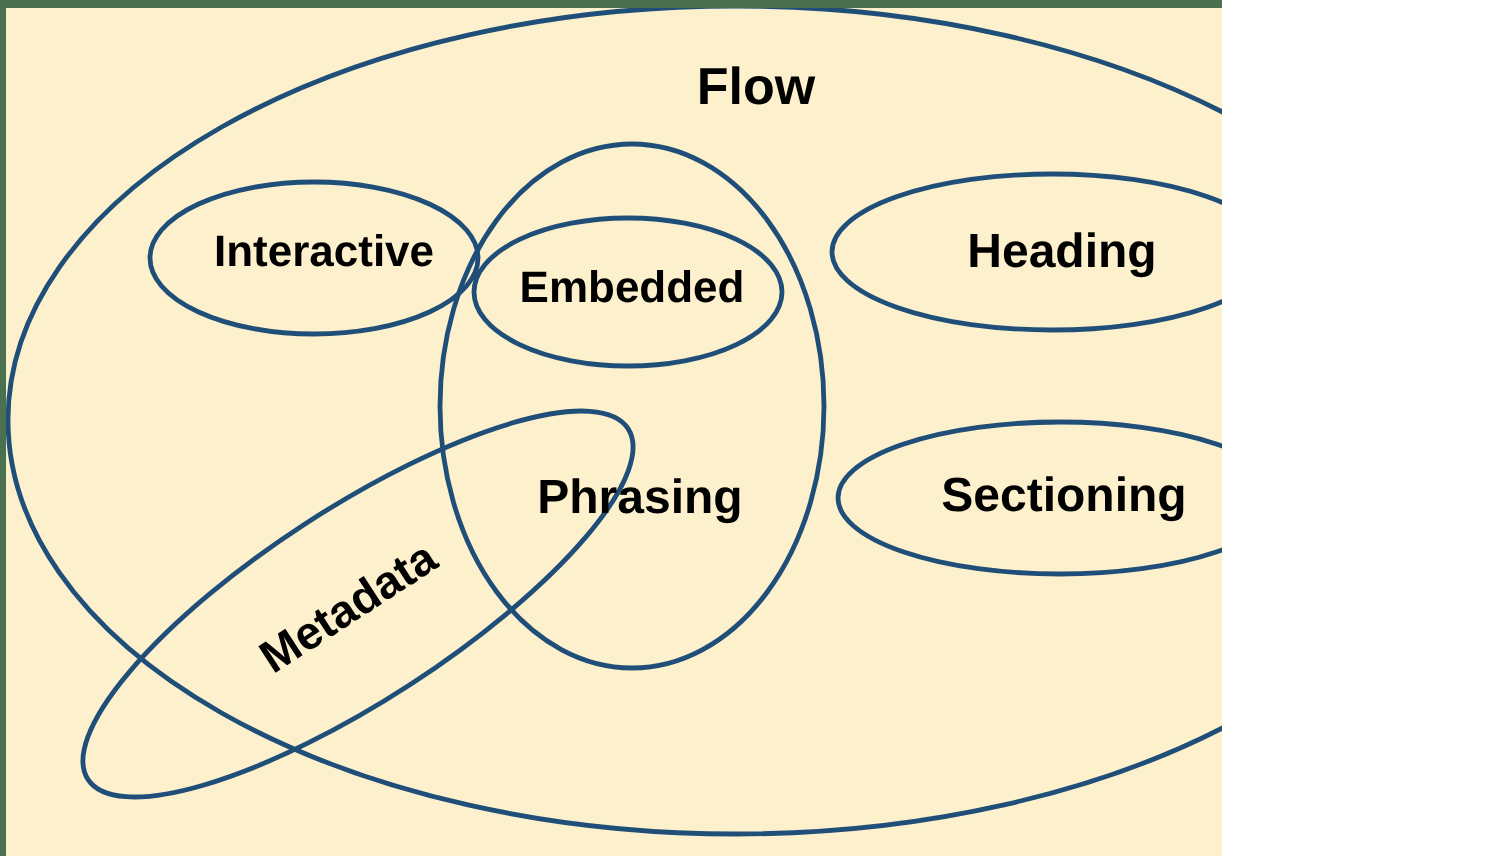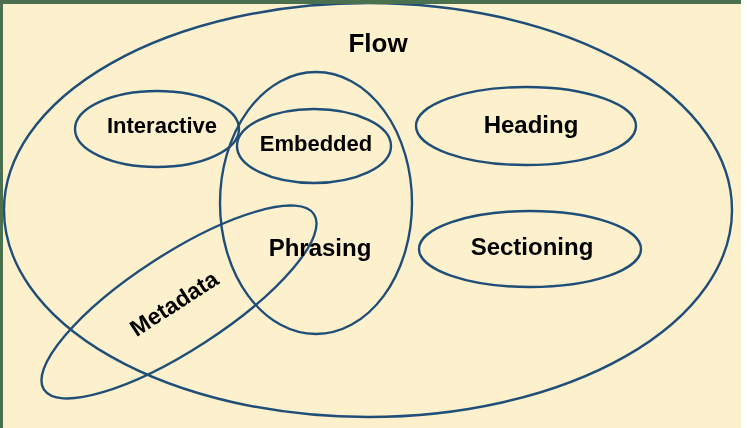--- a/index.html
+++ b/index.html
@@ -31,21 +31,21 @@
     font-weight: bold;
     fill: #000000;
     text-anchor: middle;
     dominant-baseline: middle;
     paint-order: stroke;
   }
 </style>
 </head>
 <body>
 
-<div id="diagram-root" style="width: 741px; height: 428px;">
+<div id="diagram-root" style="width: 611px; height: 428px;">
   <svg id="venn-svg" viewBox="0 0 747 428" xmlns="http://www.w3.org/2000/svg" style="width: 747px; height: 428px;">
 
     <rect id="bg-rect" x="0" y="0" width="747" height="428" fill="#FDF0CC"></rect>
 
     <ellipse class="venn-ellipse" id="ell-flow" cx="368" cy="210" rx="364" ry="207" stroke="#1F4E79" fill="#C6D9EC"></ellipse>
 
     <ellipse class="venn-ellipse" id="ell-metadata" cx="179" cy="302" rx="161" ry="48" stroke="#1F4E79" fill="none" transform="rotate(-33 179 302)"></ellipse>
     <ellipse class="venn-ellipse" id="ell-phrasing" cx="316" cy="203" rx="96" ry="131" stroke="#1F4E79" fill="none"></ellipse>
     <ellipse class="venn-ellipse" id="ell-interactive" cx="157" cy="129" rx="82" ry="38" stroke="#1F4E79" fill="none"></ellipse>
     <ellipse class="venn-ellipse" id="ell-embedded" cx="314" cy="146" rx="77" ry="37" stroke="#1F4E79" fill="none"></ellipse>

